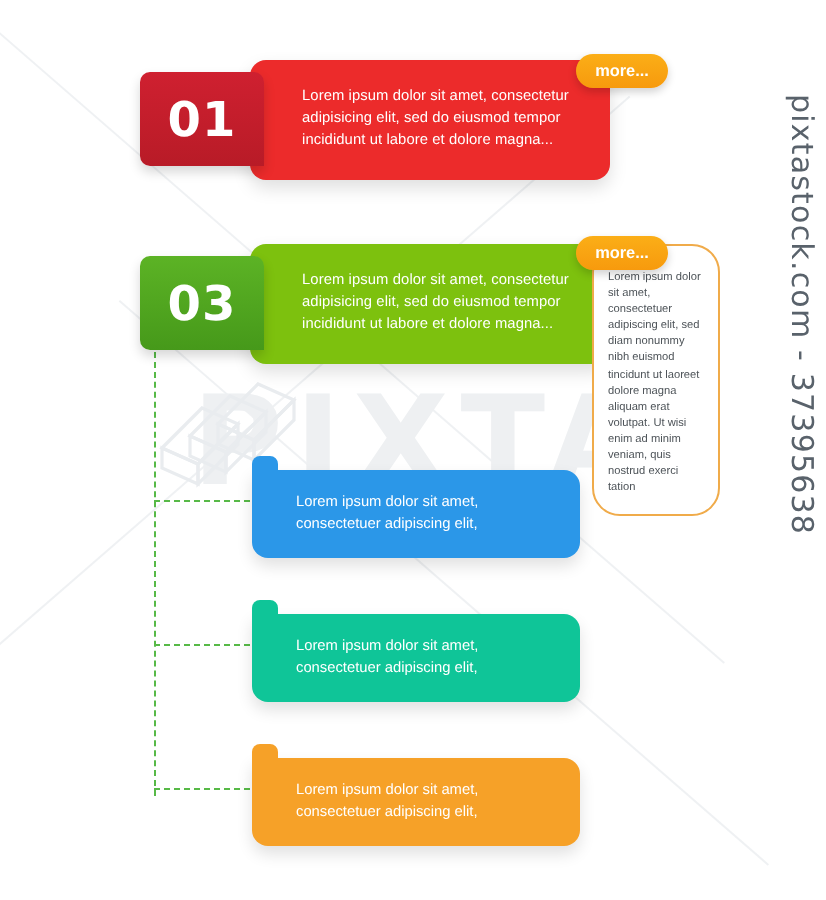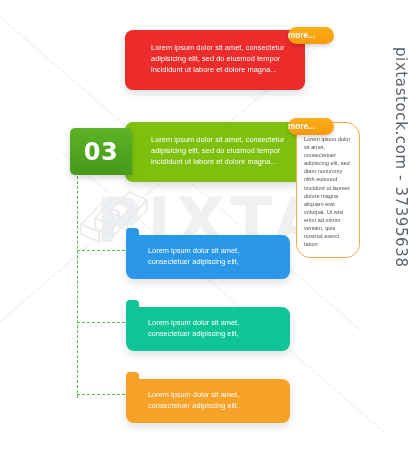--- a/index.html
+++ b/index.html
@@ -65,21 +65,21 @@
     position:absolute;left:26px;top:12px;right:10px;
     color:#ffffff;font-size:7.4px;line-height:11.2px;
     letter-spacing:.05px;
   }
 
   
   .more{
     position:absolute;width:46px;height:17px;border-radius:9px;
     background:linear-gradient(180deg,#fbae17,#f79a0d);
     color:#fff;font-size:8.2px;font-weight:700;
-    display:flex;align-items:center;justify-content:flex-start;
+    display:flex;align-items:center;justify-content:center;
     box-shadow:0 2px 4px rgba(0,0,0,.18);
     z-index:6;
   }
 
   
   .detail{
     position:absolute;left:296px;top:122px;width:62px;height:134px;
     border:1.1px solid #f0ab4a;border-radius:14px;
     background:#ffffff;
   }
@@ -136,20 +136,23 @@
 
   <div class="dash-v"></div>
   <div class="dash-h" style="top:250px;"></div>
   <div class="dash-h" style="top:322px;"></div>
   <div class="dash-h" style="top:394px;"></div>
 
   <div class="row" style="left:70px;top:30px;width:250px;height:66px;">
     <div class="panel red">
       <div class="ptext">Lorem ipsum dolor sit amet, consectetur adipisicing elit, sed do eiusmod tempor incididunt ut labore et dolore magna...</div>
     </div>
+    <div class="numtab red">
+      <span>01</span>
+    </div>
   </div>
   <div class="more" style="left:288px;top:27px;">
     <span>more...</span>
   </div>
 
   <div class="row" style="left:70px;top:122px;width:250px;height:66px;">
     <div class="panel green">
       <div class="ptext">Lorem ipsum dolor sit amet, consectetur adipisicing elit, sed do eiusmod tempor incididunt ut labore et dolore magna...</div>
     </div>
     <div class="numtab green">

